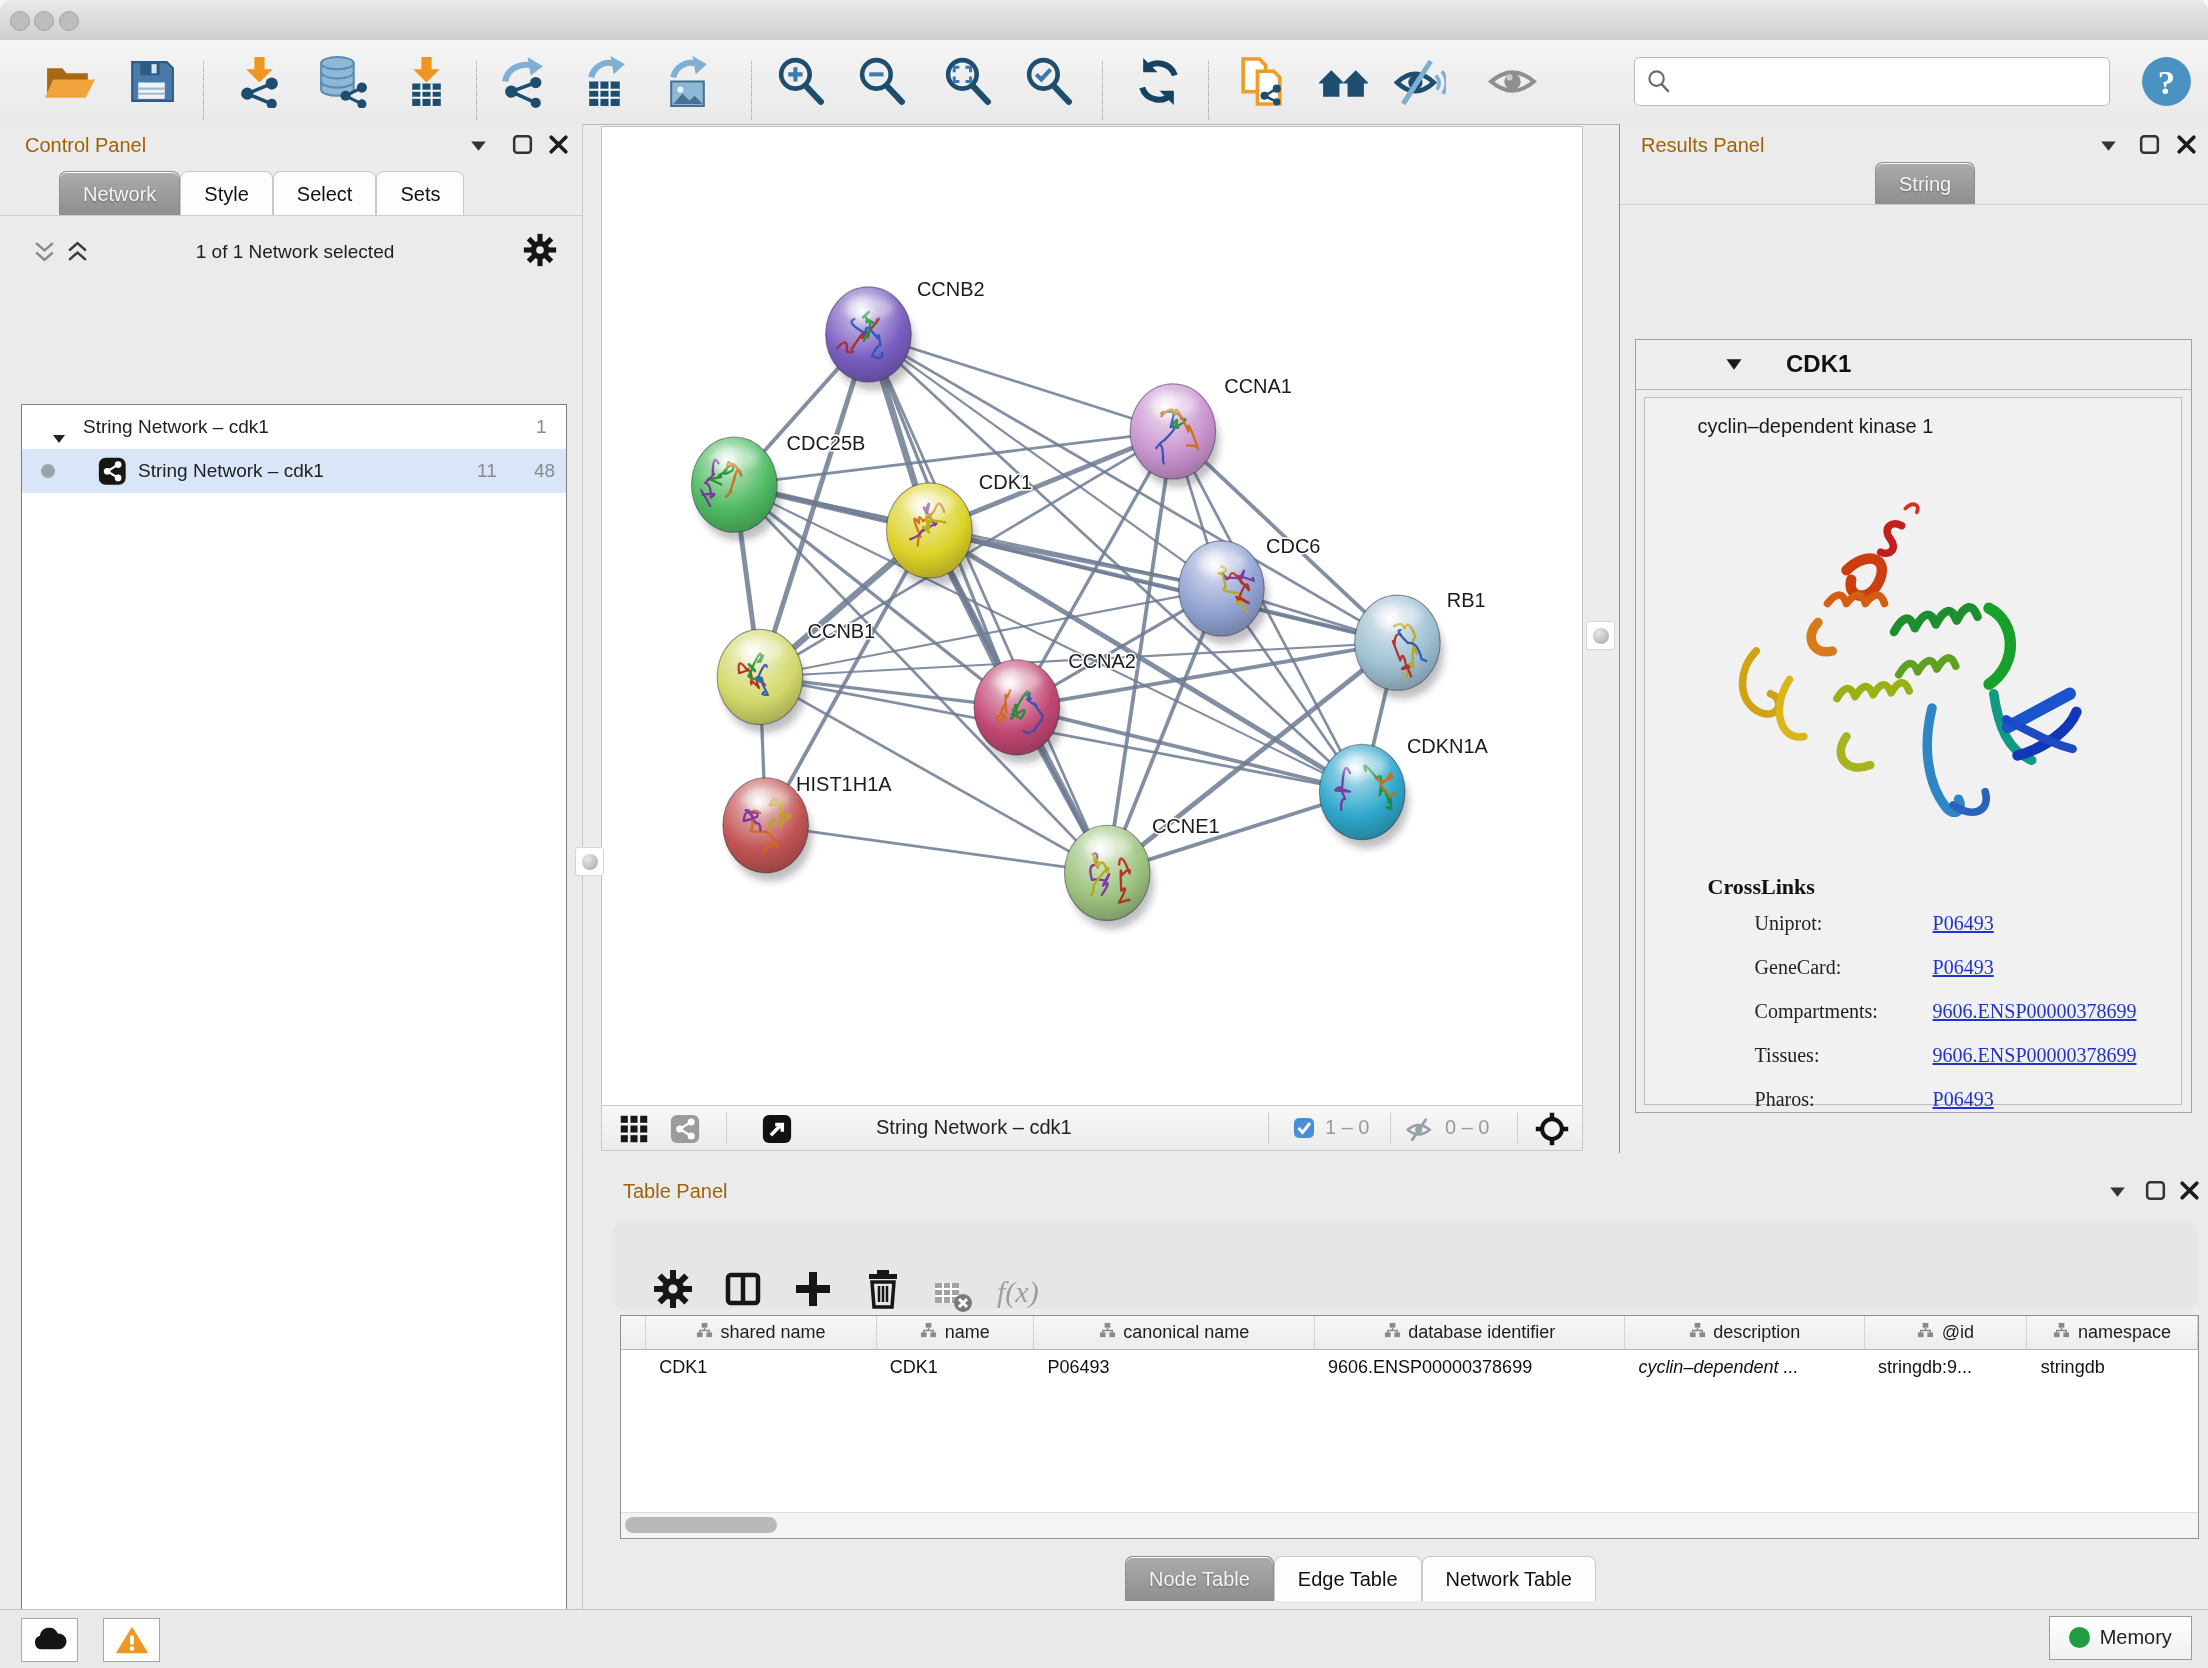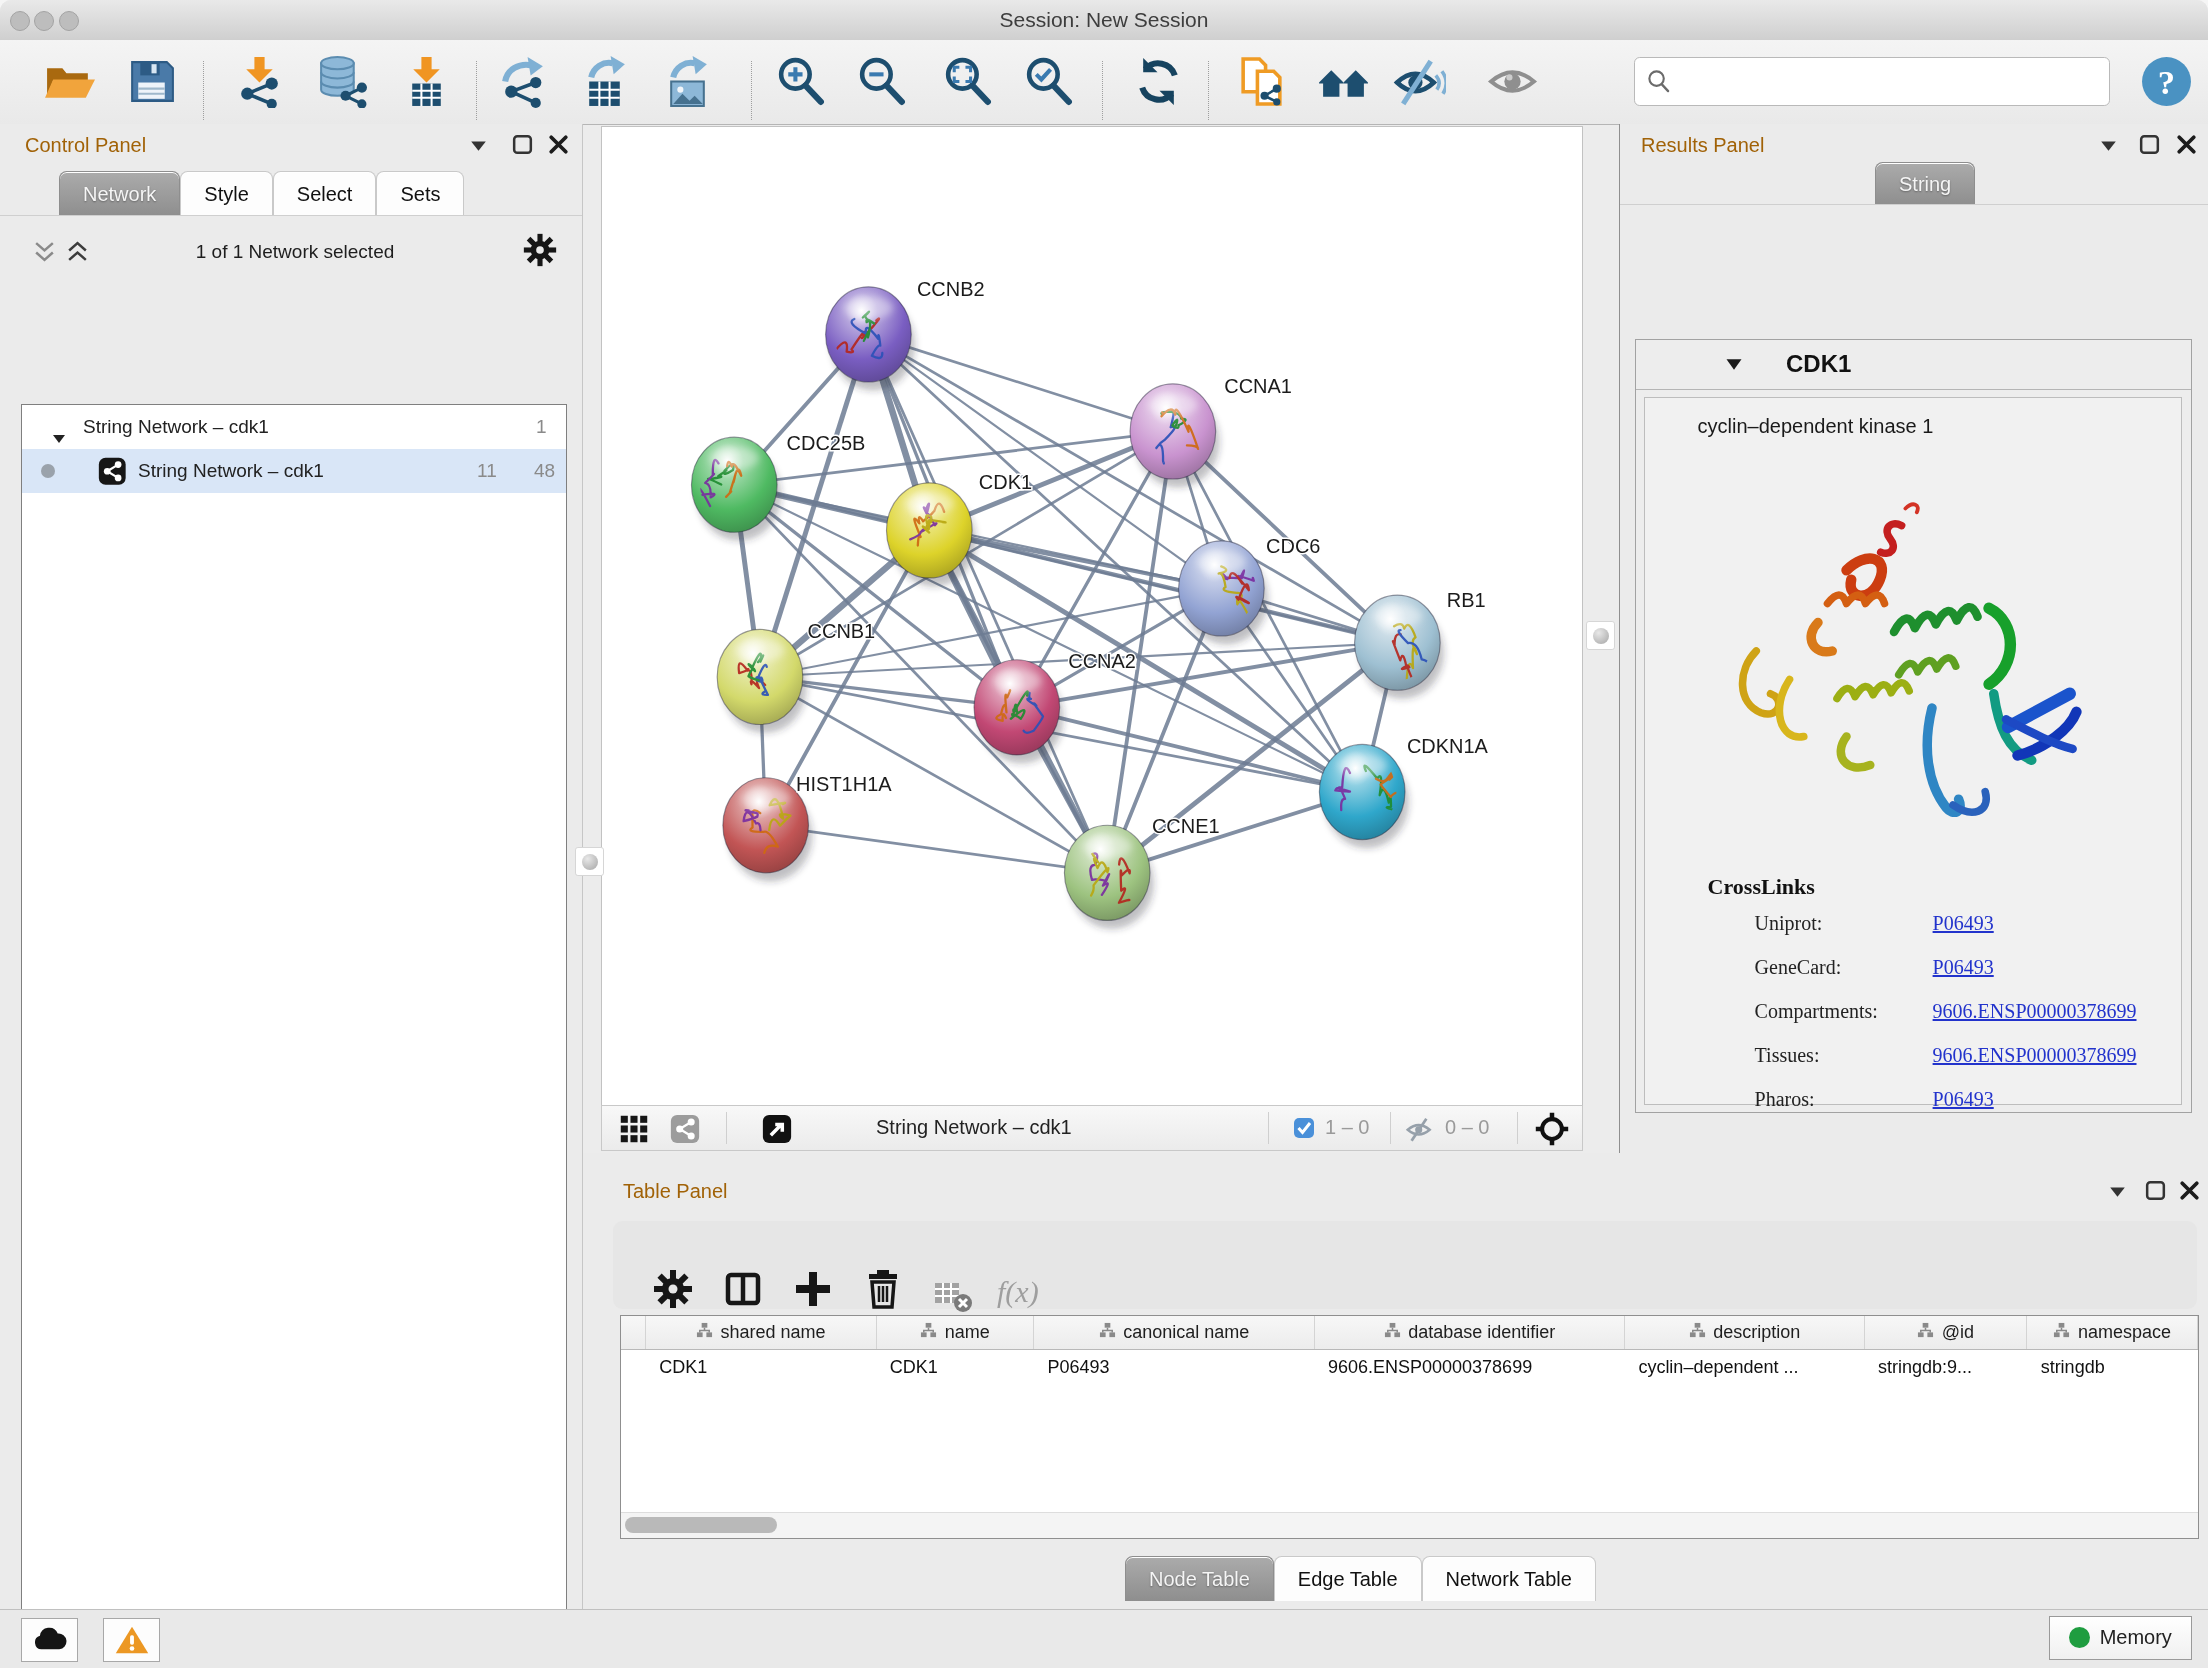--- a/index.html
+++ b/index.html
@@ -93,21 +93,20 @@
 </style>
 </head>
 <body>
 
 <div id="app">
 
   <div class="titlebar">
     <span class="tl" style="left:9.5px"></span>
     <span class="tl" style="left:34px"></span>
     <span class="tl" style="left:59px"></span>
-    <div class="wtitle">Session: New Session</div>
   </div>
 
   <div class="toolbar">
     <span class="tbtn" style="left:43px">
       <svg viewBox="0 0 52 52">
           <path d="M4 40V13h15l4 5h21v7H10z" fill="#a9690f"></path>
           <path d="M2 42l8-18h41l-9 18z" fill="#f1a43c"></path>
         </svg>
       </span>
     <span class="tbtn" style="left:125px">
@@ -905,21 +904,21 @@
               </svg></span>
             <span>namespace</span>
           </div>
         </div>
       <div class="trowdata" id="table-row">
           <div class="td" style="width: 25px; padding: 0px;"></div>
           <div class="td" style="width: 231px;">CDK1</div>
           <div class="td" style="width: 158px;">CDK1</div>
           <div class="td" style="width: 281px;">P06493</div>
           <div class="td" style="width: 311px;">9606.ENSP00000378699</div>
-          <div class="td" style="width: 240px;">cyclin–dependent ...</div>
+          <div class="td" style="width: 240px; font-style: italic;">cyclin–dependent ...</div>
           <div class="td" style="width: 163px;">stringdb:9...</div>
           <div class="td" style="width: 171px;">stringdb</div>
         </div>
       <div class="hscroll">
         <div class="hthumb"></div>
       </div>
     </div>
     <div class="tabrow" style="left:542px;top:403px" id="table-tabs">
         <div class="tab active">Node Table</div>
         <div class="tab">Edge Table</div>

